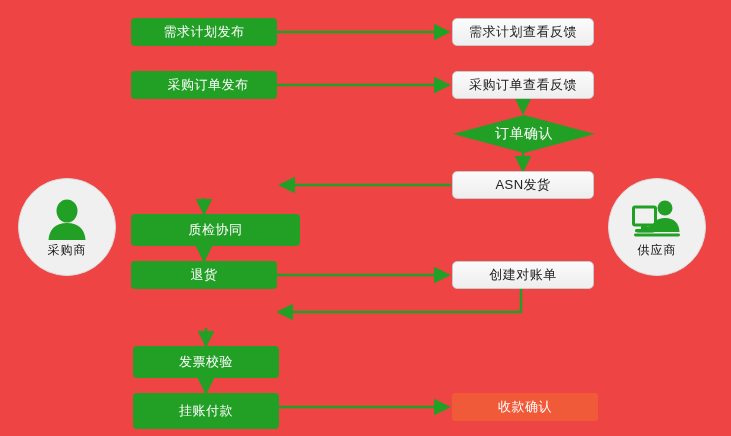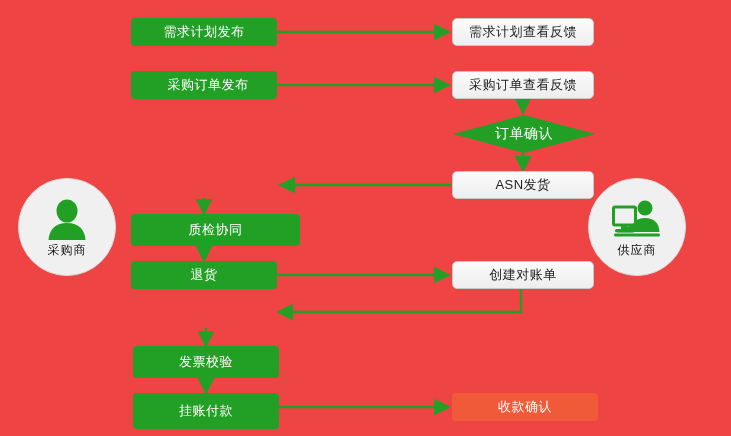--- a/index.html
+++ b/index.html
@@ -196,21 +196,21 @@
   <div class="actor" style="left:18px; top:178px;">
     <span class="glyph">
       <svg width="40" height="42" viewBox="0 0 40 42" xmlns="http://www.w3.org/2000/svg">
         <ellipse cx="20" cy="12" rx="10.5" ry="11.5" fill="#22a026"></ellipse>
         <path d="M20 24 C8 24 2 31 1.5 41 L38.5 41 C38 31 32 24 20 24 Z" fill="#22a026"></path>
       </svg>
     </span>
     <span class="name">采购商</span>
   </div>
 
-  <div class="actor" style="left:588px; top:178px;">
+  <div class="actor" style="left:608px; top:178px;">
     <span class="glyph">
       <svg width="50" height="42" viewBox="0 0 50 42" xmlns="http://www.w3.org/2000/svg">
 
         <rect x="1.5" y="8" width="22" height="18" rx="1.5" fill="none" stroke="#22a026" stroke-width="3"></rect>
         <rect x="9" y="26" width="6" height="4" fill="#22a026"></rect>
         <rect x="3" y="30" width="18" height="3.2" rx="1.5" fill="#22a026"></rect>
 
         <circle cx="33" cy="9" r="7.5" fill="#22a026"></circle>
 
         <path d="M33 19 C24 19 19.5 24 19 33 L47.5 33 C47 24 42 19 33 19 Z" fill="#22a026"></path>

